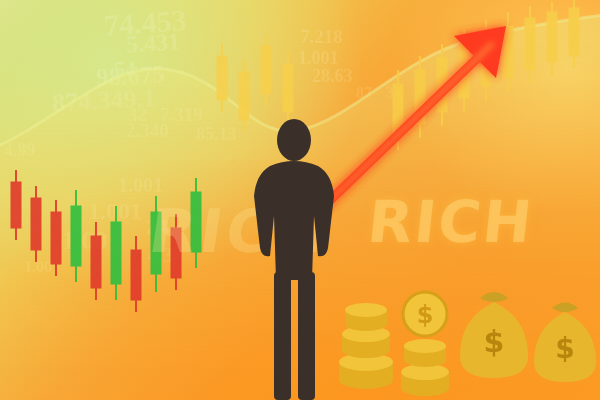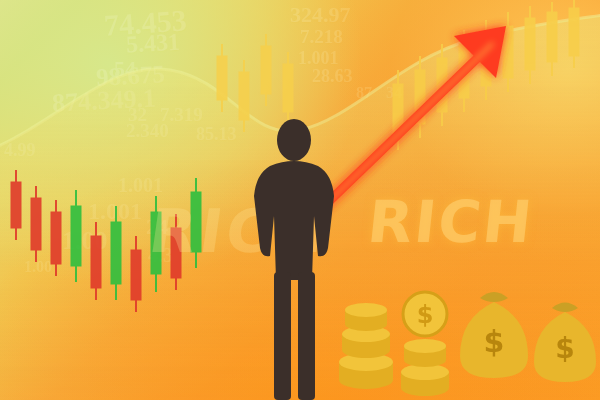--- a/index.html
+++ b/index.html
@@ -138,21 +138,20 @@
 
 <div id="stage">
 
   <div class="bg-base"></div>
   <div class="bg-glow-left"></div>
   <div class="bg-glow-right"></div>
   <div class="bg-warm-bottom"></div>
 
   <div class="ghost-layer" id="ghost-layer">
       <div class="ghost" style="left: 104px; top: 6px; font-size: 30px; transform: rotate(-4deg);">74.453</div>
-      <div class="ghost" style="left: 290px; top: 2px; font-size: 22px; transform: rotate(0deg);">324.97</div>
       <div class="ghost" style="left: 126px; top: 30px; font-size: 24px; transform: rotate(-3deg);">5.431</div>
       <div class="ghost" style="left: 300px; top: 26px; font-size: 19px; transform: rotate(0deg); text-align: center;">7.218</div>
       <div class="ghost" style="left: 114px; top: 56px; font-size: 22px; transform: rotate(0deg);">54</div>
       <div class="ghost" style="left: 298px; top: 48px; font-size: 18px; transform: rotate(0deg);">1.001</div>
       <div class="ghost" style="left: 96px; top: 62px; font-size: 25px; transform: rotate(-3deg);">98.675</div>
       <div class="ghost" style="left: 312px; top: 66px; font-size: 18px; transform: rotate(0deg);">28.63</div>
       <div class="ghost" style="left: 52px; top: 86px; font-size: 26px; transform: rotate(-3deg);">874.349.1</div>
       <div class="ghost" style="left: 356px; top: 84px; font-size: 16px; transform: rotate(0deg);">87</div>
       <div class="ghost" style="left: 386px; top: 84px; font-size: 16px; transform: rotate(0deg);">34</div>
       <div class="ghost" style="left: 128px; top: 104px; font-size: 19px; transform: rotate(0deg);">32</div>

